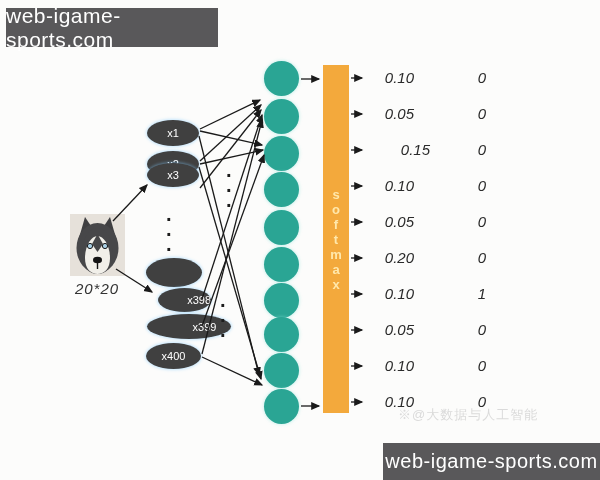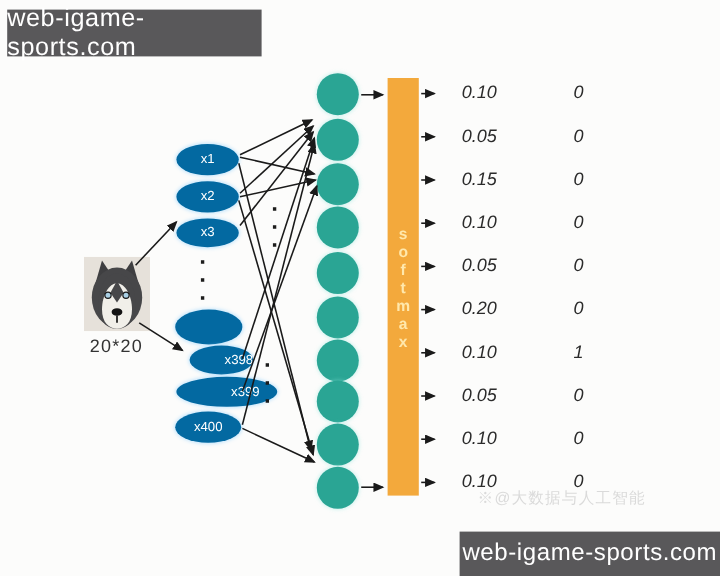--- a/index.html
+++ b/index.html
@@ -14,21 +14,21 @@
     letter-spacing:.5px;
   }
   .banner.top{left:6px;top:8px;width:212px;height:39px;font-size:21px;}
   .banner.bottom{left:383px;top:443px;width:217px;height:37px;font-size:20px;}
   .faint-watermark{
     position:absolute;left:398px;top:406px;width:185px;
     color:#c9c9c9;opacity:.65;font-size:13px;text-align:left;
     letter-spacing:1px;
   }
   .ellipse{
-    position:absolute;background:#0369a1;border-radius:50%;
+    position:absolute;background:#404040;border-radius:50%;
     color:#ffffff;font-size:11px;display:flex;align-items:center;justify-content:center;
     box-shadow:0 0 3px 1px rgba(130,205,255,.45);
   }
   .circle{
     position:absolute;width:35px;height:35px;border-radius:50%;
     background:#2aa594;box-shadow:0 0 3px 1px rgba(140,230,220,.35);
   }
   .softmax-bar{
     position:absolute;left:323px;top:65px;width:26px;height:348px;
     background:#f3a93c;display:flex;flex-direction:column;align-items:center;justify-content:center;
@@ -46,21 +46,21 @@
     text-align:center;font-weight:500;
   }
   .prob-val,.actual-val{
     position:absolute;height:20px;line-height:20px;font-size:15px;
     font-style:italic;color:#2b2b2b;
   }
   .prob-val{left:366px;width:48px;text-align:right;}
   .actual-val{left:458px;width:48px;text-align:center;}
   .img-label{
     position:absolute;left:64px;top:280px;width:66px;text-align:center;
-    font-size:15px;color:#333333;letter-spacing:1px;
+    font-size:15px;font-style:italic;color:#333333;letter-spacing:1px;
   }
   svg.overlay{position:absolute;left:0;top:0;}
   .dog-photo{position:absolute;left:70px;top:214px;}
 </style>
 </head>
 <body>
 
 <div id="stage">
 
   <div class="banner top">
@@ -82,21 +82,21 @@
   </svg>
 
   <div class="img-label">20*20</div>
 
   <div class="ellipse" style="left:147px;top:120px;width:52px;height:26px;">
     <span>x1</span>
   </div>
   <div class="ellipse" style="left:147px;top:151px;width:52px;height:26px;">
     <span>x2</span>
   </div>
-  <div class="ellipse" style="left:147px;top:182px;width:52px;height:24px;">
+  <div class="ellipse" style="left:147px;top:163px;width:52px;height:24px;">
     <span>x3</span>
   </div>
   <div class="ellipse" style="left:146px;top:258px;width:56px;height:29px;">
     <span></span>
   </div>
   <div class="ellipse" style="left:158px;top:288px;width:53px;height:24px;justify-content:flex-end;">
     <span>x398</span>
   </div>
   <div class="ellipse" style="left:147px;top:314px;width:53px;height:25px;padding-left:31px;">
     <span>x399</span>
@@ -140,21 +140,21 @@
     <span>m</span>
     <span>a</span>
     <span>x</span>
   </div>
 
 
   <div class="prob-val" style="top:68px;">0.10</div>
   <div class="actual-val" style="top:68px;">0</div>
   <div class="prob-val" style="top:104px;">0.05</div>
   <div class="actual-val" style="top:104px;">0</div>
-  <div class="prob-val" style="top:140px;">0.15</div>
+  <div class="prob-val" style="top:140px;margin-left:16px;">0.15</div>
   <div class="actual-val" style="top:140px;">0</div>
   <div class="prob-val" style="top:176px;">0.10</div>
   <div class="actual-val" style="top:176px;">0</div>
   <div class="prob-val" style="top:212px;">0.05</div>
   <div class="actual-val" style="top:212px;">0</div>
   <div class="prob-val" style="top:248px;">0.20</div>
   <div class="actual-val" style="top:248px;">0</div>
   <div class="prob-val" style="top:284px;">0.10</div>
   <div class="actual-val" style="top:284px;">1</div>
   <div class="prob-val" style="top:320px;">0.05</div>

